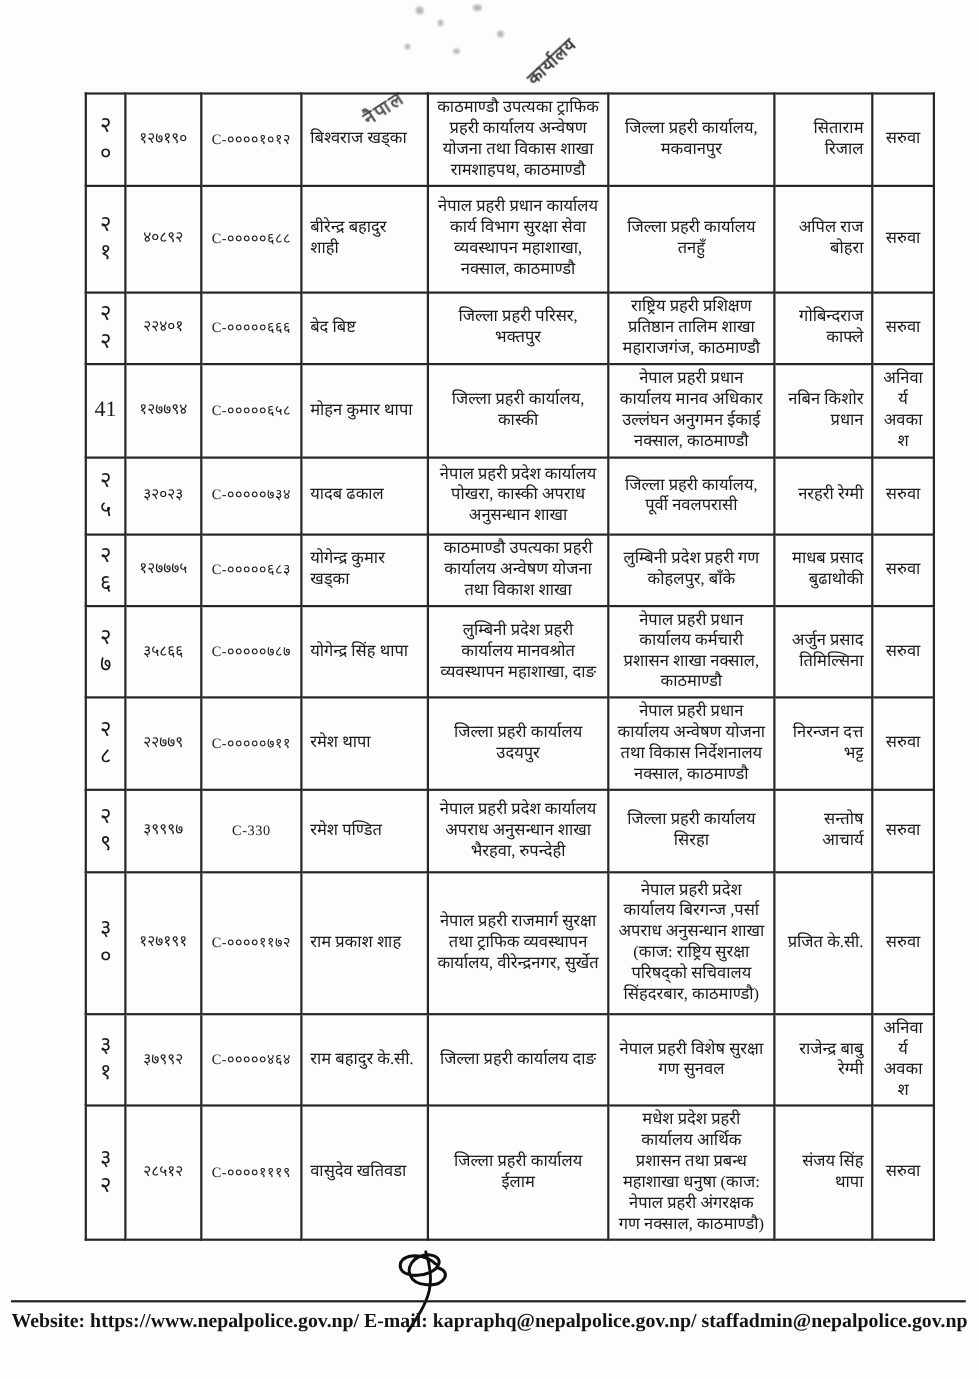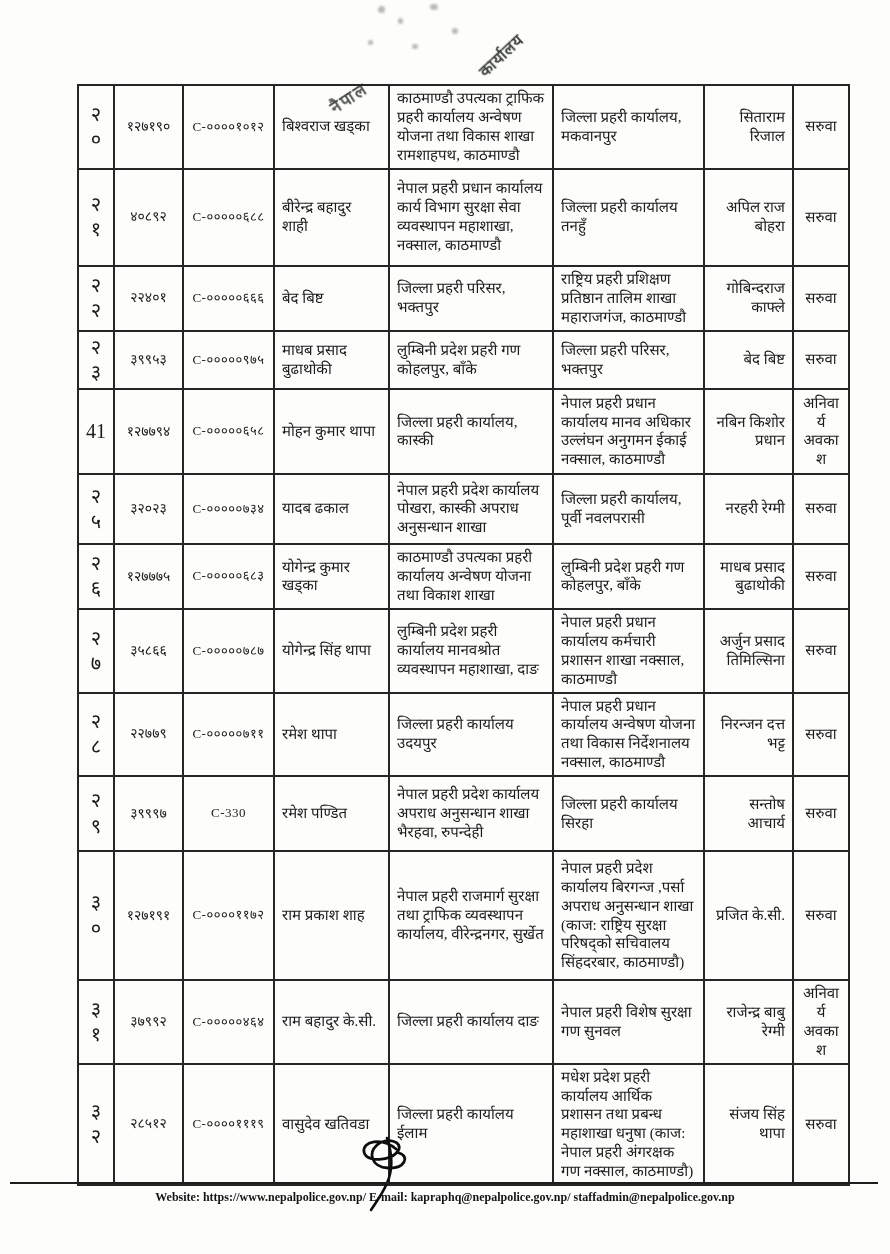--- a/index.html
+++ b/index.html
@@ -32,32 +32,32 @@
     border:2px solid #262626;
     padding:3px 7px;
     vertical-align:middle;
     overflow:hidden;
     word-wrap:break-word;
   }
   td.c-sn{text-align:center;font-size:20px;}
   td.c-badge{text-align:center;font-size:14px;}
   td.c-cid{text-align:center;font-size:13px;letter-spacing:.5px;}
   td.c-name{text-align:left;}
-  td.c-from,td.c-to{text-align:left;}
+  td.c-from,td.c-to{text-align:center;}
   td.c-repl{text-align:right;}
   td.c-status{text-align:center;}
 
   
   .signature{position:absolute;left:350px;top:1136px;width:72px;height:76px;}
 
   
   .footer-rule{position:absolute;left:10px;right:12px;top:1182px;height:2px;background:#1e1e1e;}
   .footer-text{
     position:absolute;left:0;right:0;top:1190px;
-    text-align:center;font-size:12px;font-weight:bold;
+    text-align:center;font-size:18px;font-weight:bold;
     font-family:"Liberation Serif",serif;color:#141414;
   }
 </style>
 </head>
 <body>
 
 <div class="page">
 
   <div class="speck" style="left:378px;top:6px;width:7px;height:7px;"></div>
   <div class="speck" style="left:398px;top:18px;width:5px;height:6px;"></div>
@@ -103,30 +103,20 @@
         <tr style="height: 65px;">
           <td class="c-sn">२२</td>
           <td class="c-badge">२२४०१</td>
           <td class="c-cid">C-०००००६६६</td>
           <td class="c-name">बेद बिष्ट</td>
           <td class="c-from">जिल्ला प्रहरी परिसर, भक्तपुर</td>
           <td class="c-to">राष्ट्रिय प्रहरी प्रशिक्षण प्रतिष्ठान तालिम शाखा महाराजगंज, काठमाण्डौ</td>
           <td class="c-repl">गोबिन्दराज काफ्ले</td>
           <td class="c-status">सरुवा</td>
         </tr>
-        <tr style="height: 51px;">
-          <td class="c-sn">२३</td>
-          <td class="c-badge">३९९५३</td>
-          <td class="c-cid">C-०००००९७५</td>
-          <td class="c-name">माधब प्रसाद बुढाथोकी</td>
-          <td class="c-from">लुम्बिनी प्रदेश प्रहरी गण कोहलपुर, बाँके</td>
-          <td class="c-to">जिल्ला प्रहरी परिसर, भक्तपुर</td>
-          <td class="c-repl">बेद बिष्ट</td>
-          <td class="c-status">सरुवा</td>
-        </tr>
         <tr style="height: 85px;">
           <td class="c-sn">41</td>
           <td class="c-badge">१२७७९४</td>
           <td class="c-cid">C-०००००६५८</td>
           <td class="c-name">मोहन कुमार थापा</td>
           <td class="c-from">जिल्ला प्रहरी कार्यालय, कास्की</td>
           <td class="c-to">नेपाल प्रहरी प्रधान कार्यालय मानव अधिकार उल्लंघन अनुगमन ईकाई नक्साल, काठमाण्डौ</td>
           <td class="c-repl">नबिन किशोर प्रधान</td>
           <td class="c-status">अनिवार्य अवकाश</td>
         </tr>

